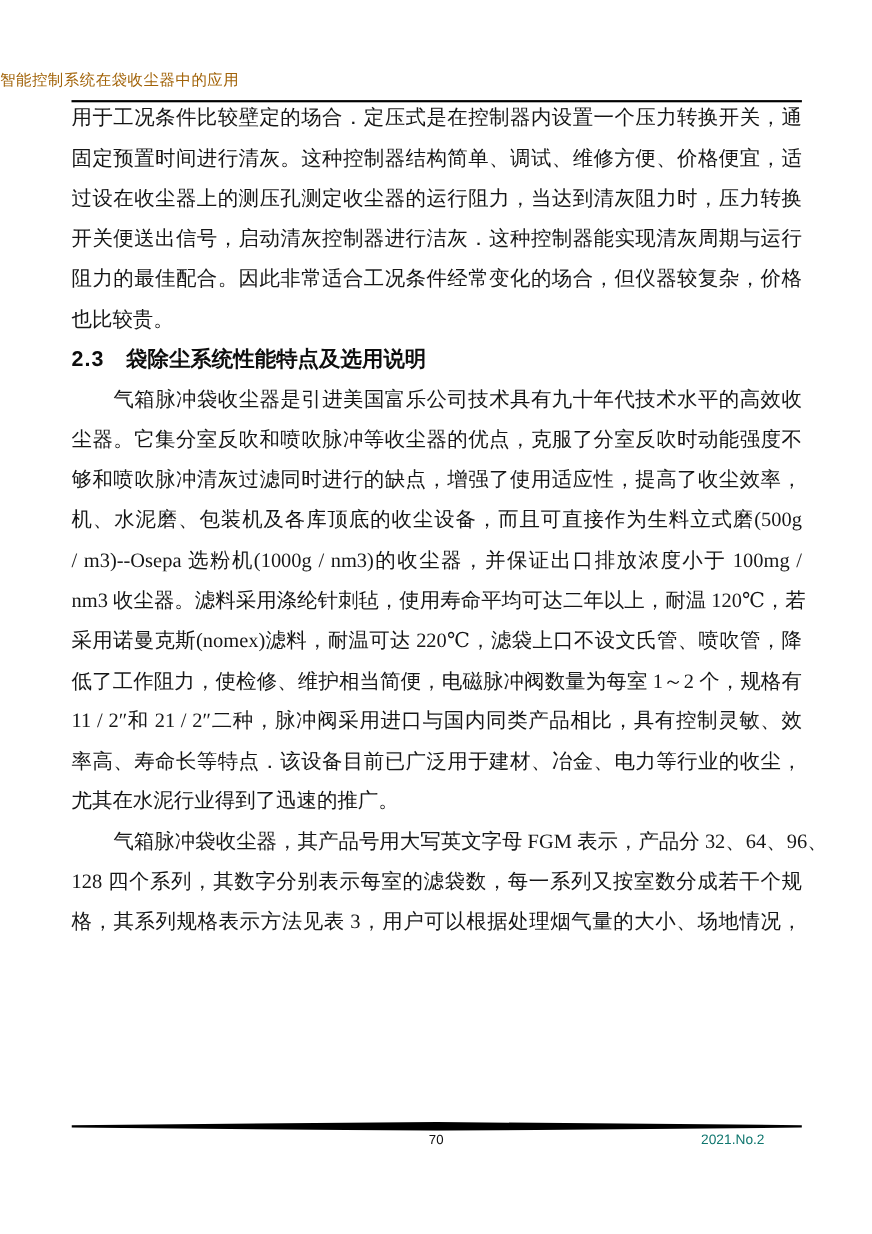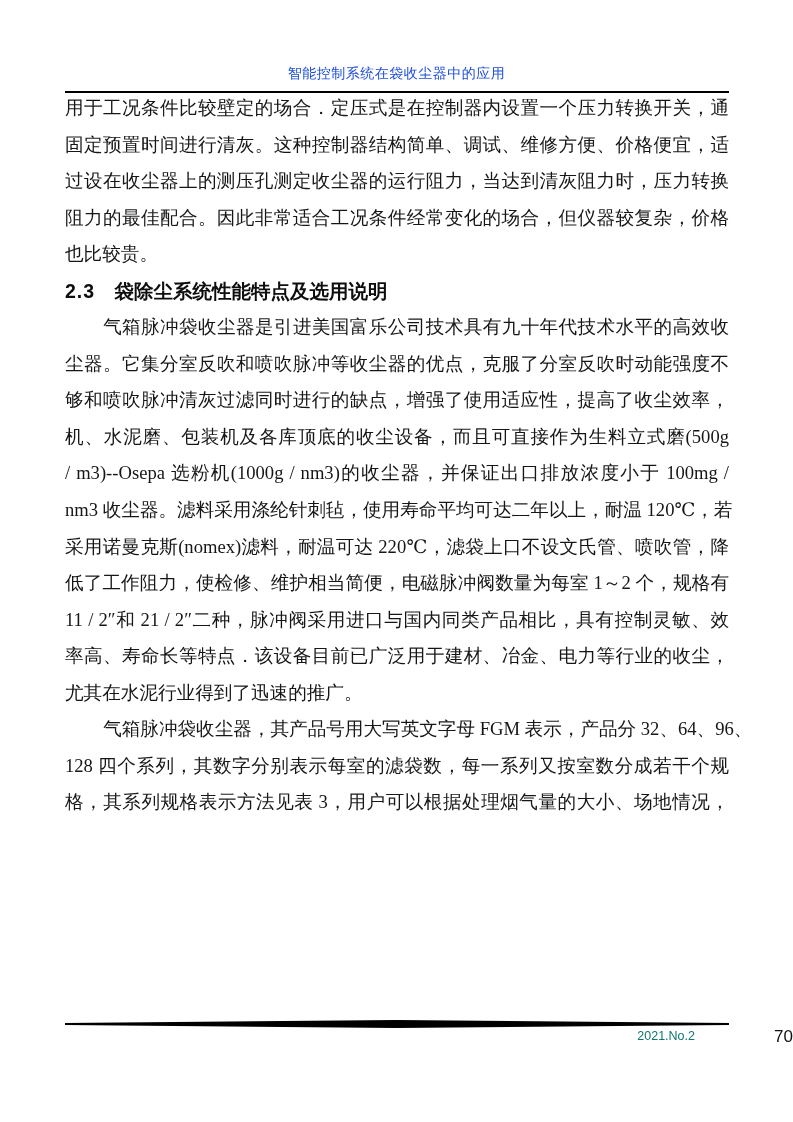--- a/index.html
+++ b/index.html
@@ -15,25 +15,24 @@
     overflow: hidden;
     color: #141414;
     font-family: "Liberation Serif", "DejaVu Serif", serif;
   }
   
   .running-header-title {
     position: absolute;
     top: 64px;
     left: 0;
     width: 100%;
-    text-align: center;
     font-size: 14px;
     line-height: 20px;
     letter-spacing: 0.5px;
-    color: #1d4ed8;
+    color: #a16207;
   }
   .header-rule {
     position: absolute;
     top: 91px;
     left: 65px;
     width: 664px;
     height: 2px;
     background: #000000;
   }
   
@@ -79,22 +78,22 @@
     left: 65px;
     width: 664px;
     height: 8px;
     display: block;
   }
   .page-number {
     position: absolute;
     top: 1029px;
     left: 0;
     width: 100%;
-    text-align: right;
-    font-size: 17px;
+    text-align: center;
+    font-size: 12px;
     line-height: 15px;
     font-family: "Liberation Sans", "DejaVu Sans", sans-serif;
     color: #111111;
   }
   .issue-label {
     position: absolute;
     top: 1029px;
     right: 98px;
     font-size: 12.5px;
     line-height: 15px;
@@ -111,20 +110,21 @@
   <div class="running-header-title">智能控制系统在袋收尘器中的应用</div>
 
   <div class="header-rule"></div>
 
   <div class="content">
 
     <div class="para">
       <span class="line">用于工况条件比较壁定的场合．定压式是在控制器内设置一个压力转换开关，通</span>
       <span class="line">固定预置时间进行清灰。这种控制器结构简单、调试、维修方便、价格便宜，适</span>
       <span class="line">过设在收尘器上的测压孔测定收尘器的运行阻力，当达到清灰阻力时，压力转换</span>
+      <span class="line">开关便送出信号，启动清灰控制器进行洁灰．这种控制器能实现清灰周期与运行</span>
       <span class="line">阻力的最佳配合。因此非常适合工况条件经常变化的场合，但仪器较复杂，价格</span>
       <span class="line last">也比较贵。</span>
     </div>
 
     <h2 class="section-heading">
       <span class="heading-number">2.3</span>
       <span class="heading-text">袋除尘系统性能特点及选用说明</span>
     </h2>
 
     <div class="para">

